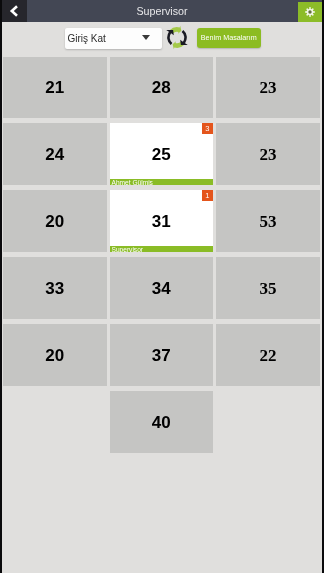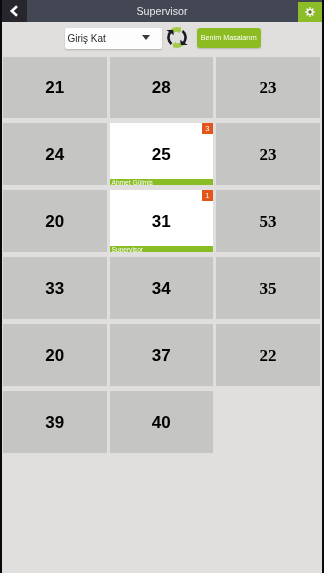--- a/index.html
+++ b/index.html
@@ -147,23 +147,20 @@
           <div class="num">20</div>
         </div>
         <div class="cell c1">
           <div class="num">37</div>
         </div>
         <div class="cell c2">
           <div class="num">22</div>
         </div>
       </div>
       <div class="row">
-        <div class="cell c0">
-          <div class="num">39</div>
-        </div>
         <div class="cell c1">
           <div class="num">40</div>
         </div>
         <div class="cell c2 empty"></div>
       </div>
     </div>
   <div class="edge-l"></div>
   <div class="edge-r"></div>
 </div>
 

